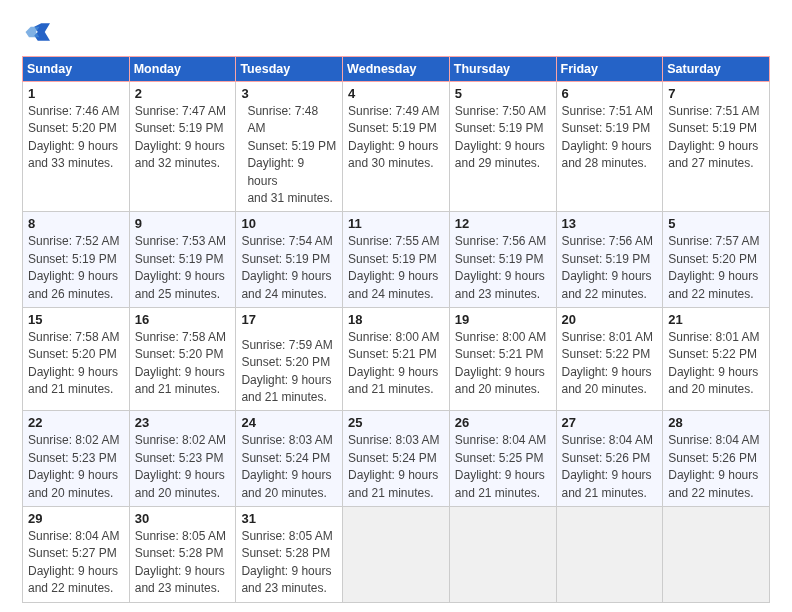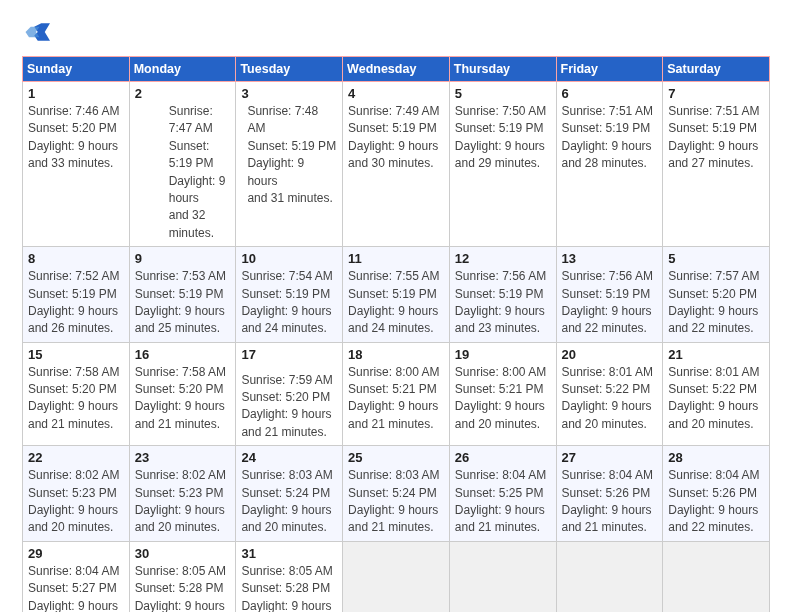--- a/index.html
+++ b/index.html
@@ -134,21 +134,21 @@
     <tr>
           <td>
             <span class="day-number">1</span>
             <div class="day-info" style="white-space: pre-line;">Sunrise: 7:46 AM
 Sunset: 5:20 PM
 Daylight: 9 hours
 and 33 minutes.</div>
           </td>
           <td>
             <span class="day-number">2</span>
-            <div class="day-info" style="white-space: pre-line; margin-left: 34px;">Sunrise: 7:47 AM
+            <div class="day-info" style="white-space: pre-line;">Sunrise: 7:47 AM
 Sunset: 5:19 PM
 Daylight: 9 hours
 and 32 minutes.</div>
           </td>
           <td>
             <span class="day-number">3</span>
             <div class="day-info" style="white-space: pre-line; margin-left: 6px;">Sunrise: 7:48 AM
 Sunset: 5:19 PM
 Daylight: 9 hours
 and 31 minutes.</div>

